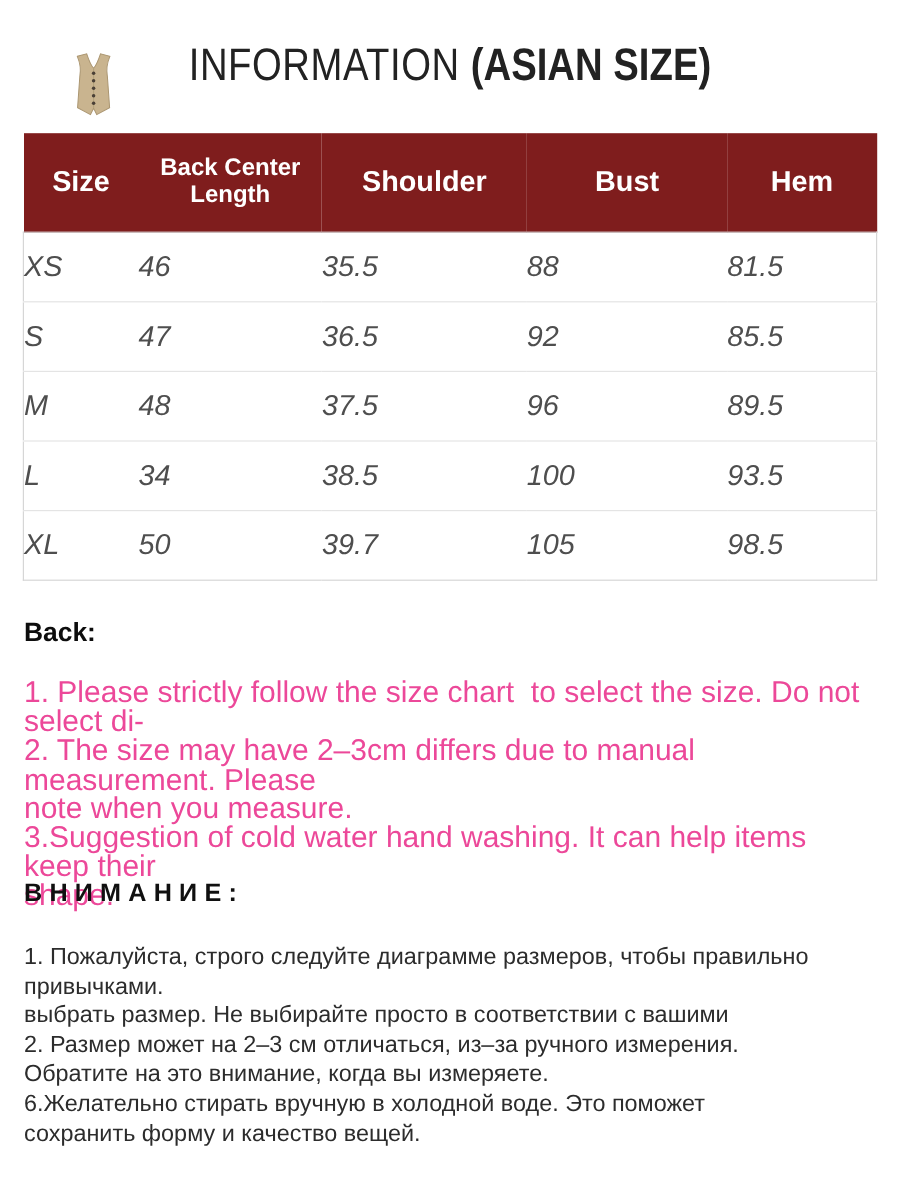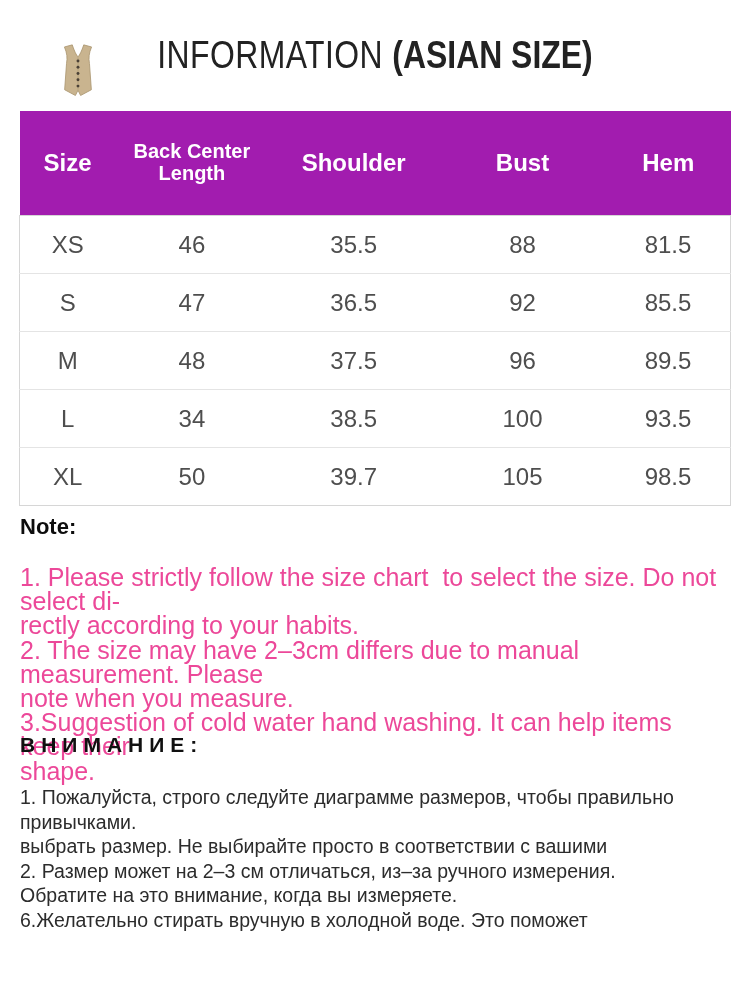--- a/index.html
+++ b/index.html
@@ -26,41 +26,42 @@
   .main-title .t-light{font-weight:400;}
   .main-title .t-bold{font-weight:700;letter-spacing:0px;}
 
   table.size-table{
     position:absolute;left:19px;top:111px;
     width:712px;
     border-collapse:collapse;
     table-layout:fixed;
   }
   .size-table thead th{
-    background:#a21caf;
+    background:#7f1d1d;
     color:#ffffff;
-    height:104px;
+    height:82px;
     font-size:24px;
     font-weight:600;
     text-align:center;
     vertical-align:middle;
     white-space:pre-line;
     line-height:1.08;
     padding:0;
     margin-left:25px;
   }
   .size-table thead th.col-bcl{font-size:20px;}
   .size-table tbody{border:1px solid #d6d6d6;}
   .size-table tbody td{
     height:57px;
-    text-align:center;
+    text-align:left;
     vertical-align:middle;
     font-size:24px;
     color:#4e4e4e;
     padding:0;
+    font-style:italic;
   }
   .size-table tbody tr + tr td{border-top:1px solid #e4e4e4;}
 
   .note-heading{
     position:absolute;left:20px;top:514px;
     font-size:22px;font-weight:700;color:#0d0d0d;
   }
   .notes-en{
     position:absolute;left:20px;top:565px;width:700px;
     font-size:25px;line-height:24.2px;color:#ec4899;
@@ -148,33 +149,33 @@
     <tr>
       <td>XL</td>
       <td>50</td>
       <td>39.7</td>
       <td>105</td>
       <td>98.5</td>
     </tr>
   </tbody>
 </table>
 
-<div class="note-heading">Note:</div>
+<div class="note-heading">Back:</div>
 
 <div class="notes-en">
   <div class="line">1. Please strictly follow the size chart  to select the size. Do not select di-</div>
-  <div class="line">rectly according to your habits.</div>
   <div class="line">2. The size may have 2–3cm differs due to manual measurement. Please</div>
   <div class="line">note when you measure.</div>
   <div class="line">3.Suggestion of cold water hand washing. It can help items keep their</div>
   <div class="line">shape.</div>
 </div>
 
 <div class="attention-heading">ВНИМАНИЕ:</div>
 
 <div class="notes-ru">
   <div class="line">1. Пожалуйста, строго следуйте диаграмме размеров, чтобы правильно</div>
   <div class="line">привычками.</div>
   <div class="line">выбрать размер. Не выбирайте просто в соответствии с вашими</div>
   <div class="line">2. Размер может на 2–3 см отличаться, из–за ручного измерения.</div>
   <div class="line">Обратите на это внимание, когда вы измеряете.</div>
   <div class="line">6.Желательно стирать вручную в холодной воде. Это поможет</div>
+  <div class="line">сохранить форму и качество вещей.</div>
 </div>
 
 </body></html>

